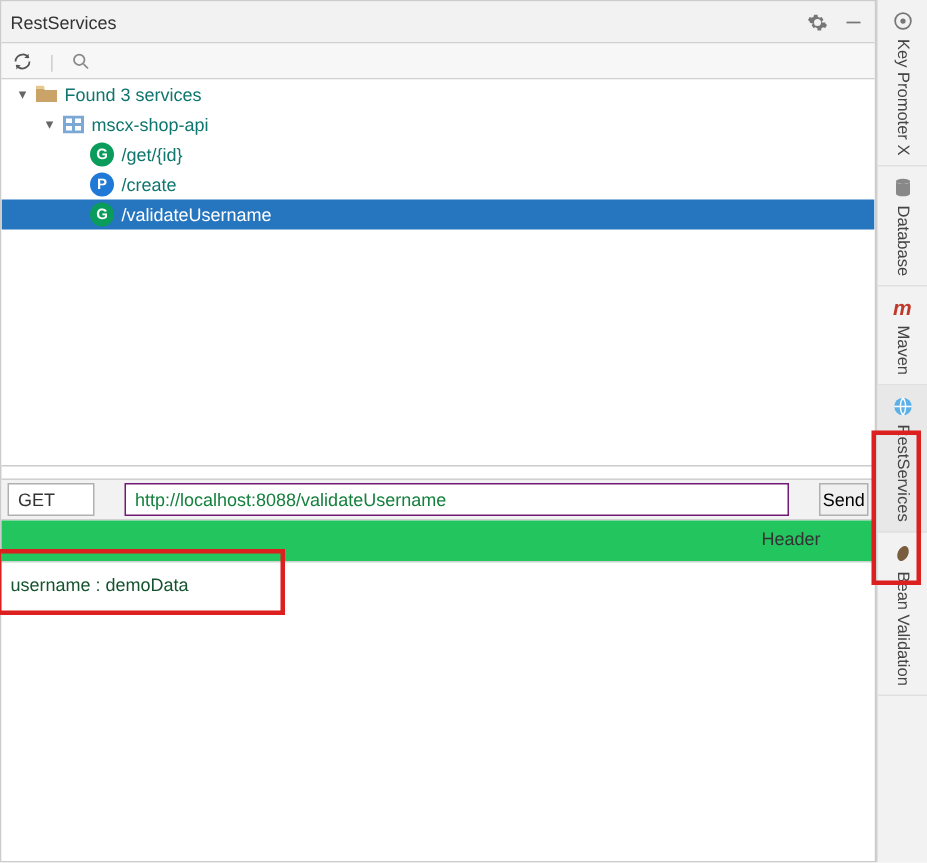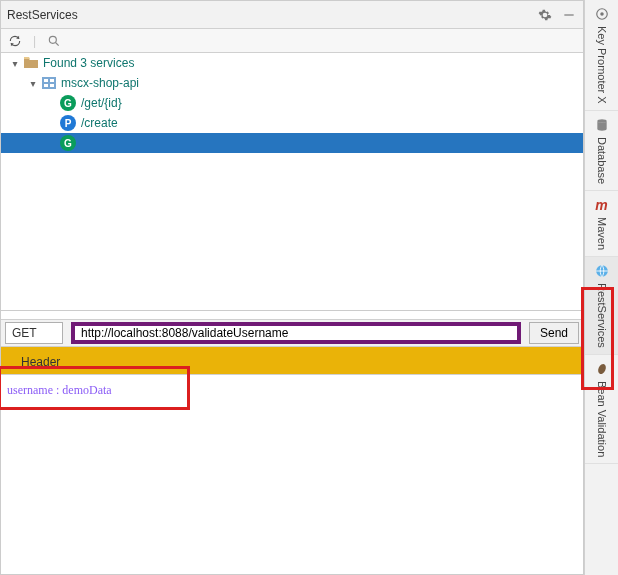--- a/index.html
+++ b/index.html
@@ -19,31 +19,31 @@
 .tree-row.selected { background: #2675bf; color: #fff; }
 .tree-indent { display: inline-block; }
 .arrow { width: 12px; text-align: center; color: #666; font-size: 10px; }
 .folder-icon { width: 14px; height: 12px; margin: 0 3px; display: inline-flex; align-items: center; }
 .method-badge { width: 16px; height: 16px; border-radius: 50%; display: inline-flex; align-items: center; justify-content: center; font-size: 10px; font-weight: bold; color: #fff; margin: 0 3px; }
 .badge-g { background: #0a9c5b; }
 .badge-p { background: #2079d6; }
 .tree-label { padding-left: 2px; color: #0f766e; }
 .tree-row.selected .tree-label { color: #fff; }
 
-.request-bar { height: 28px; background: #f2f2f2; display: flex; align-items: center; padding: 4px; gap: 8px; border-top: 1px solid #d0d0d0; border-bottom: 1px solid #d0d0d0; margin-top: 8px; }
+.request-bar { height: 28px; background: #f2f2f2; display: flex; align-items: center; padding: 4px; gap: 20px; border-top: 1px solid #d0d0d0; border-bottom: 1px solid #d0d0d0; margin-top: 8px; }
 .method-box { width: 58px; height: 22px; border: 1px solid #b0b0b0; background: #fff; display: flex; align-items: center; padding: 0 6px; color: #333; }
-.url-input { flex: 1; height: 22px; border: 4px solid #701a75; background: #fff; padding: 0 6px; color: #000000; outline: none; }
-.send-btn { width: 50px; height: 22px; border: 1px solid #b0b0b0; background: #f0f0f0; cursor: pointer; }
+.url-input { flex: 1; height: 22px; border: 1px solid #701a75; background: #fff; padding: 0 6px; color: #15803d; outline: none; }
+.send-btn { width: 33px; height: 22px; border: 1px solid #b0b0b0; background: #f0f0f0; cursor: pointer; }
 
-.tabs { height: 28px; background: #eab308; display: flex; align-items: flex-end; padding: 0 8px; gap: 2px; border-bottom: 1px solid #d0d0d0; }
+.tabs { height: 28px; background: #22c55e; display: flex; align-items: flex-end; padding: 0 24px; gap: 2px; border-bottom: 1px solid #d0d0d0; flex-direction: column; }
 .tab { padding: 5px 12px; cursor: pointer; color: #333; font-size: 12px; }
 .tab.active { background: #fff; border: 1px solid #d0d0d0; border-bottom: 1px solid #fff; margin-bottom: -1px; }
 
 .params-area { flex: 1; background: #fff; padding: 6px; font-family: "Courier New", monospace; font-size: 13px; position: relative; }
-.param-row { color: #8b5cf6; padding: 2px 0; font-family: Liberation Serif, serif; }
+.param-row { color: #14532d; padding: 2px 0; }
 
 .highlight-box { position: absolute; border: 3px solid #dc1f1f; pointer-events: none; }
 .hl1 { left: -2px; top: 366px; width: 192px; height: 44px; }
 .hl2 { left: 581px; top: 287px; width: 33px; height: 103px; }
 
 .right-sidebar { position: absolute; right: 0; top: 0; width: 34px; height: 575px; background: #f2f2f2; border-left: 1px solid #d0d0d0; display: flex; flex-direction: column; }
 .side-tab { display: flex; flex-direction: column; align-items: center; padding: 6px 2px; cursor: pointer; border-bottom: 1px solid #e0e0e0; gap: 4px; }
 .side-tab-icon { width: 16px; height: 16px; display: flex; align-items: center; justify-content: center; }
 .side-tab-label { writing-mode: vertical-rl; font-size: 11px; color: #444; }
 .side-tab.active { background: #e8e8e8; }
@@ -119,20 +119,21 @@
       <span class="tree-label">/get/{id}</span>
     </div>
     <div class="tree-row">
       <span class="tree-indent" style="width:52px"></span>
       <span class="method-badge badge-p">P</span>
       <span class="tree-label">/create</span>
     </div>
     <div class="tree-row selected">
       <span class="tree-indent" style="width:52px"></span>
       <span class="method-badge badge-g">G</span>
+      <span class="tree-label">/validateUsername</span>
     </div>
   </div>
 
   <div class="request-bar">
     <div class="method-box">GET</div>
     <input class="url-input" value="http://localhost:8088/validateUsername" style="">
     <button class="send-btn">Send</button>
   </div>
 
   <div class="tabs">

